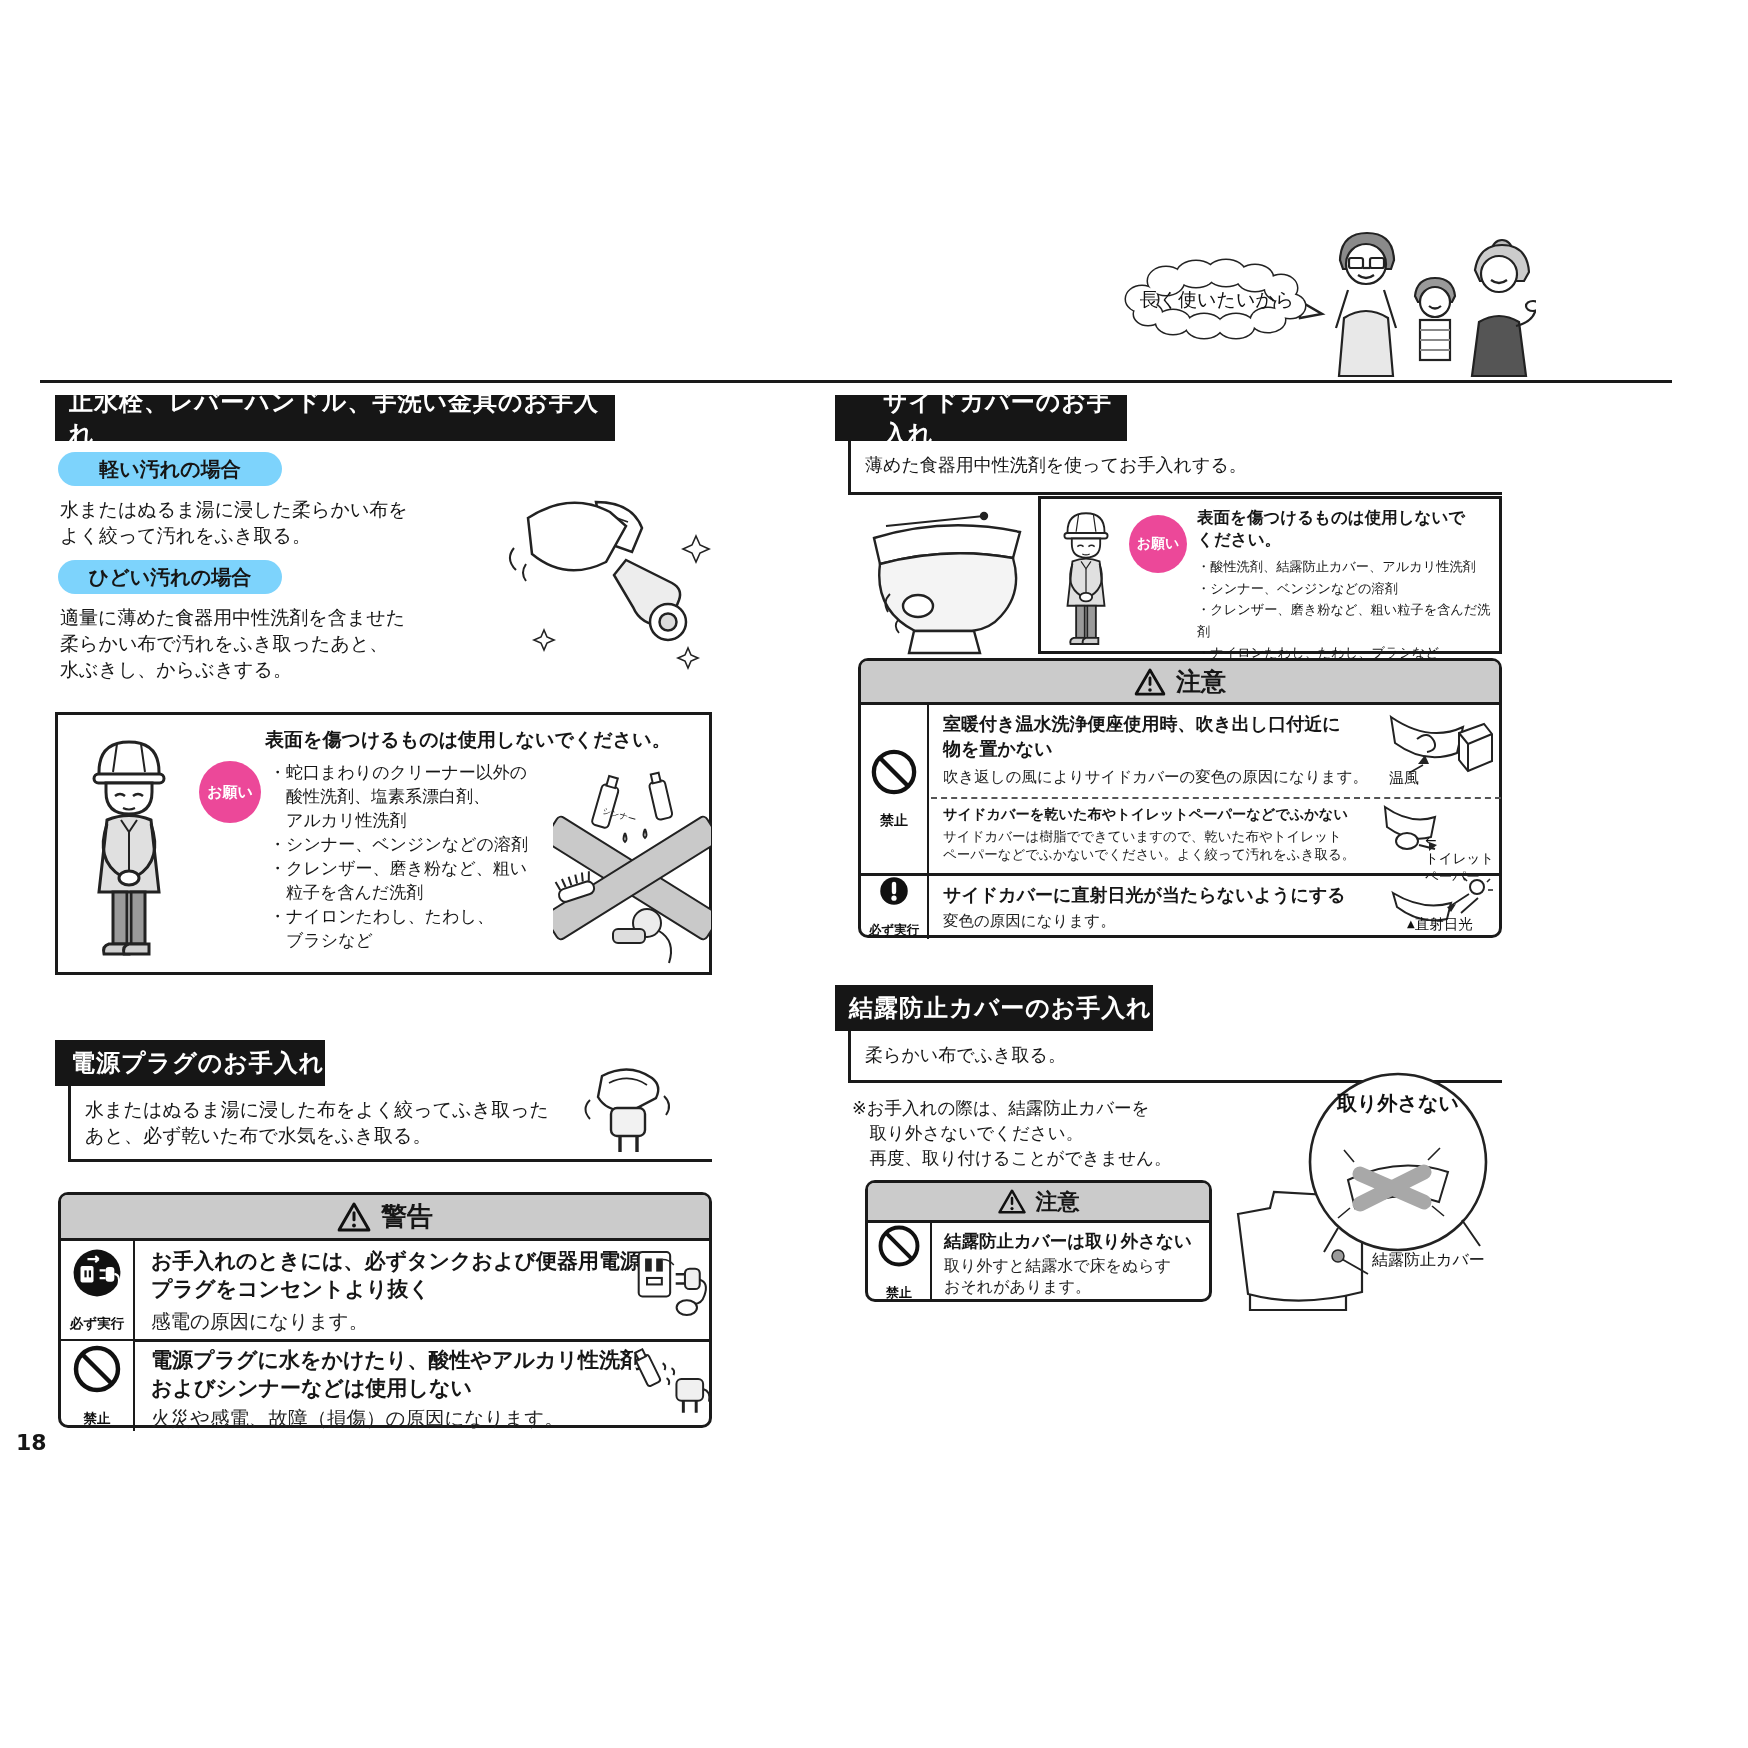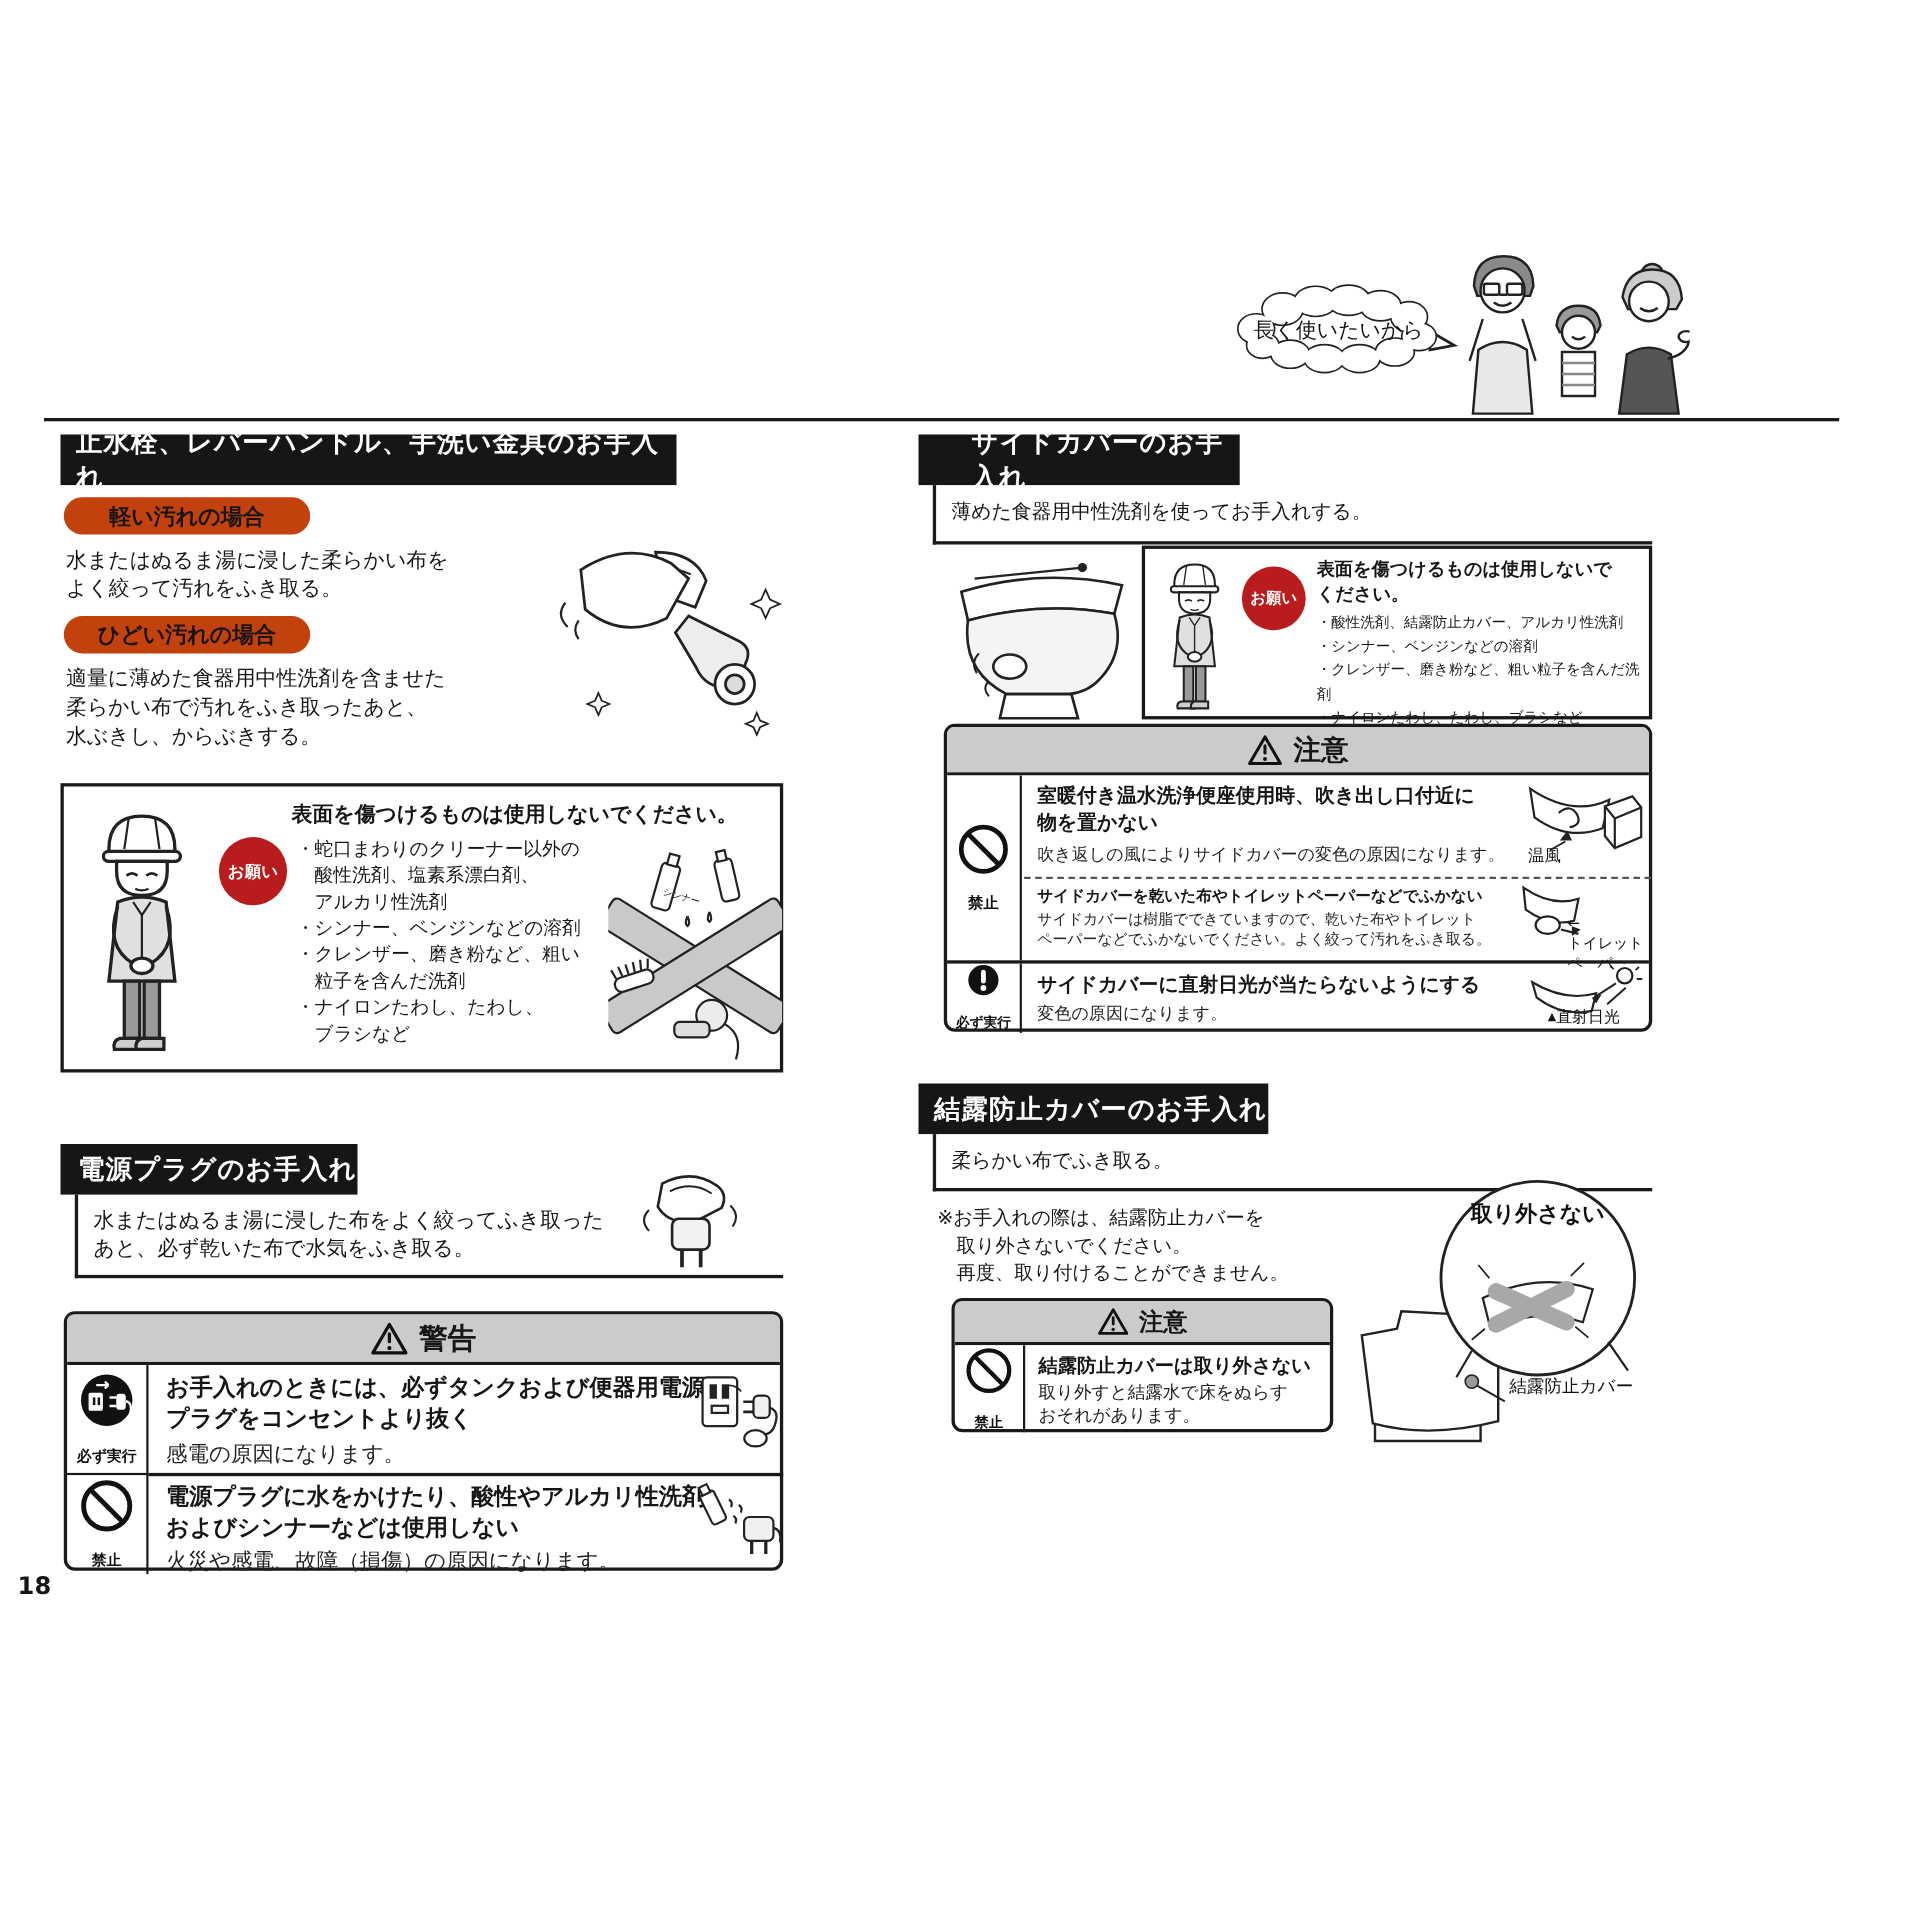--- a/index.html
+++ b/index.html
@@ -2,31 +2,31 @@
 <html><head>
 <meta charset="utf-8">
 <style>
   * { margin:0; padding:0; box-sizing:border-box; }
   html,body { width:1748px; height:1748px; }
   body { background:#fff; font-family:"DejaVu Sans","Liberation Sans",sans-serif; color:#161616; }
   .page { position:relative; width:1672px; height:1748px; background:#fff; overflow:hidden; }
   .abs { position:absolute; }
   .rule { background:#1a1a1a; }
   .bar { background:#161616; color:#fff; font-weight:600; display:flex; align-items:center; padding-left:14px; letter-spacing:1px; }
-  .pill { background:#c2410c; border-radius:17px; text-align:center; font-weight:600; }
+  .pill { background:#7dd3fc; border-radius:17px; text-align:center; font-weight:600; }
   .pre { white-space:pre-line; }
   .half-box { border-left:3px solid #1a1a1a; border-bottom:3px solid #1a1a1a; }
   .frame { border:3px solid #1a1a1a; background:#fff; }
   .warnframe { border:3px solid #1a1a1a; border-radius:10px; background:#fff; }
   .warnhead { background:#cbcbcb; border-bottom:3px solid #1a1a1a; display:flex; align-items:center; justify-content:center; gap:10px; font-weight:700; border-radius:6px 6px 0 0; }
   .icon-cell { border-right:2.5px solid #1a1a1a; display:flex; flex-direction:column; align-items:center; justify-content:center; gap:16px; }
   .icon-label { font-weight:600; color:#111; }
   .bold-line { font-weight:700; white-space:pre-line; }
   .desc-line { color:#222; white-space:pre-line; }
-  .badge { background:#b91c1c; color:#fff; border-radius:50%; display:flex; align-items:center; justify-content:center; font-weight:600; }
+  .badge { background:#ec4899; color:#fff; border-radius:50%; display:flex; align-items:center; justify-content:center; font-weight:600; }
   .dash { border-top:2.5px dashed #555; }
   .solid-div { background:#1a1a1a; height:2.5px; }
   .vtab { writing-mode:vertical-rl; letter-spacing:5px; font-size:19px; color:#9b9b9b; font-weight:600; }
   .vtab-active-box { background:#5d5d5d; display:flex; align-items:center; justify-content:center; }
   .vtab-active-box .vtab { color:#fff; }
   .pagenum { font-weight:700; font-size:22px; }
   .illus-label { color:#111; }
   svg text { font-family:"DejaVu Sans","Liberation Sans",sans-serif; }
 </style>
 </head>

